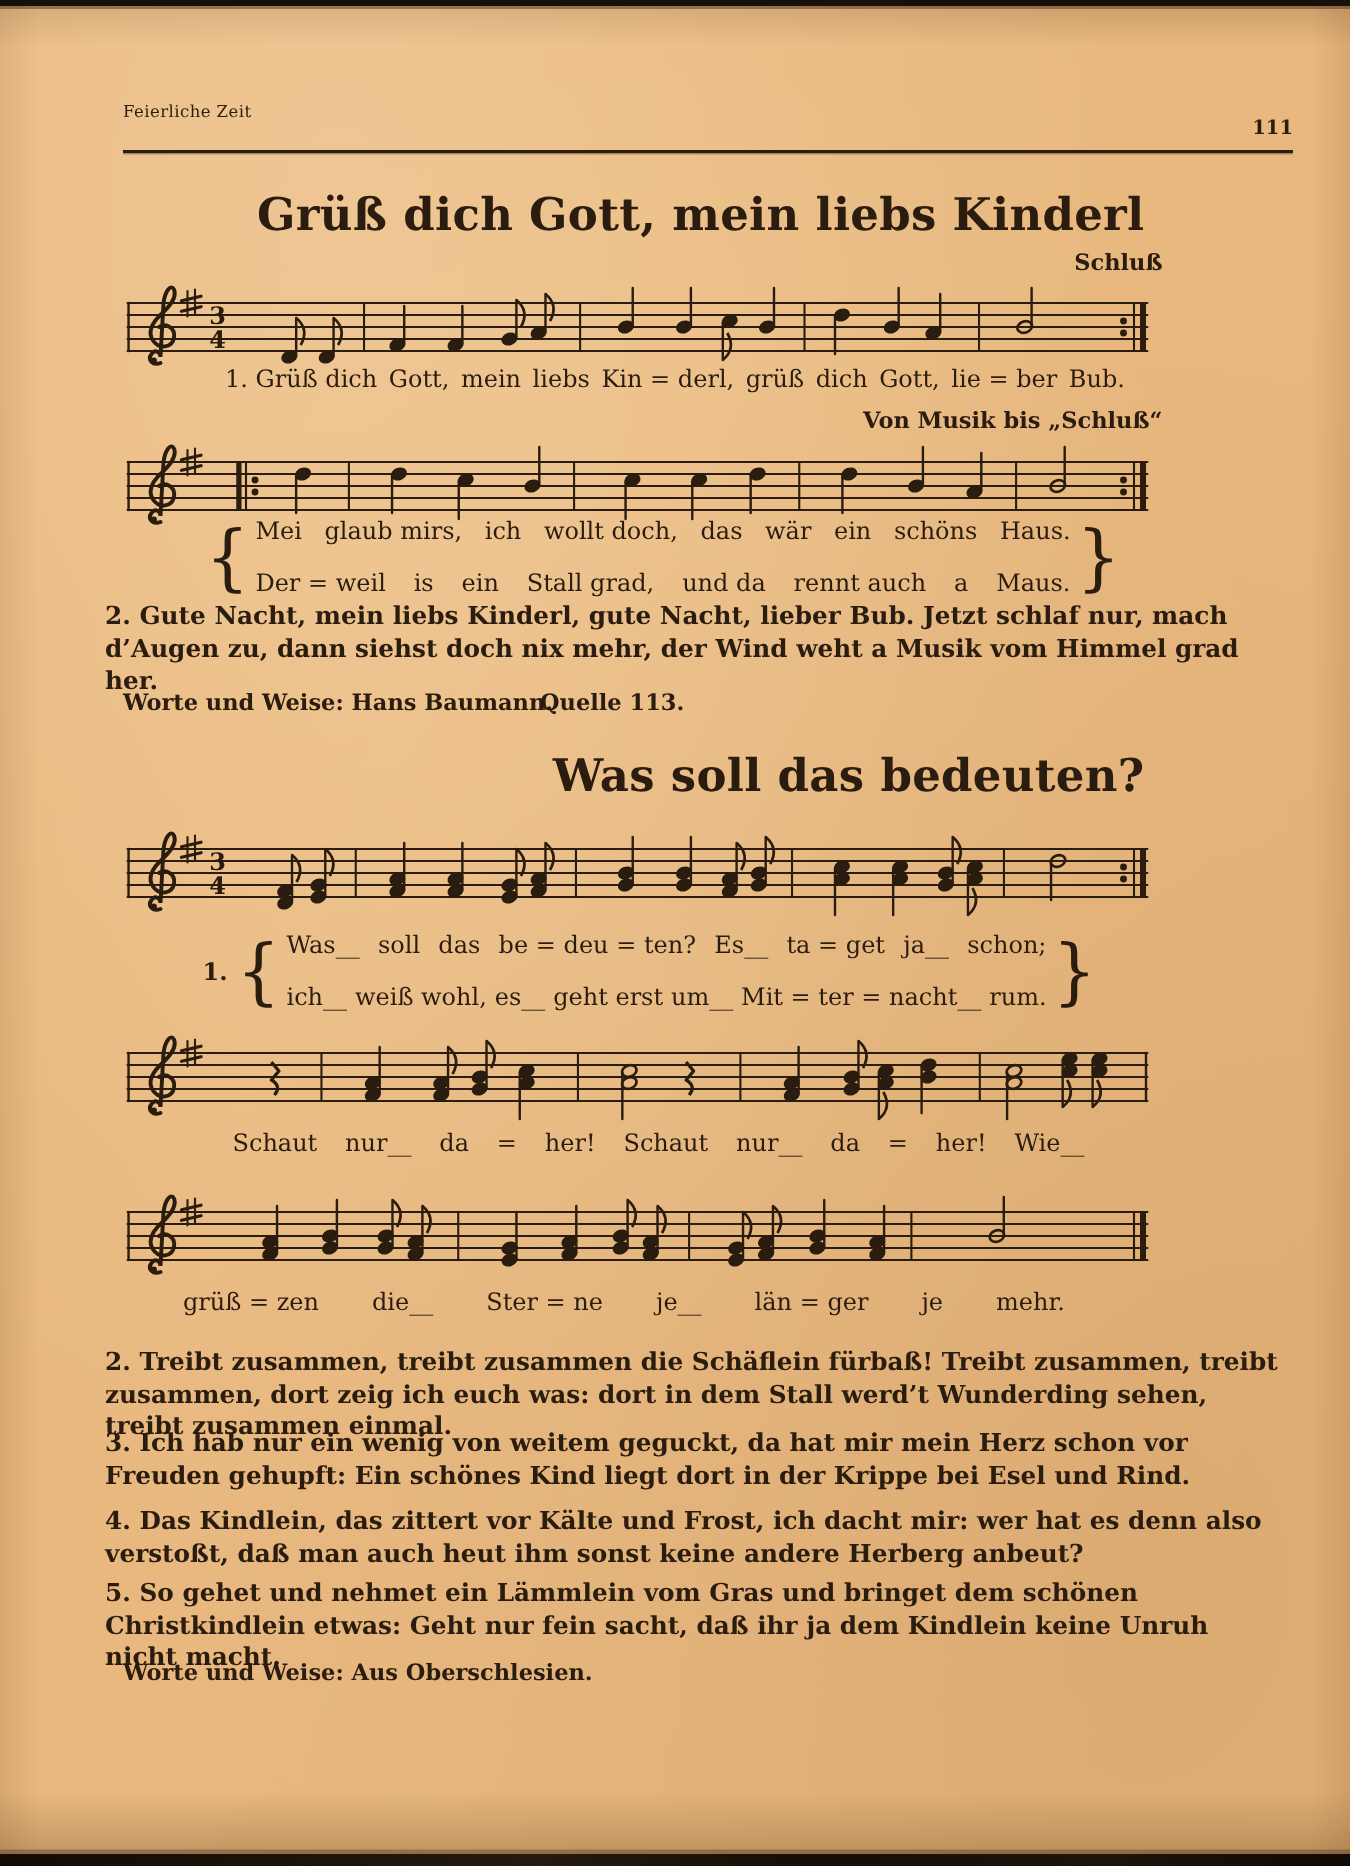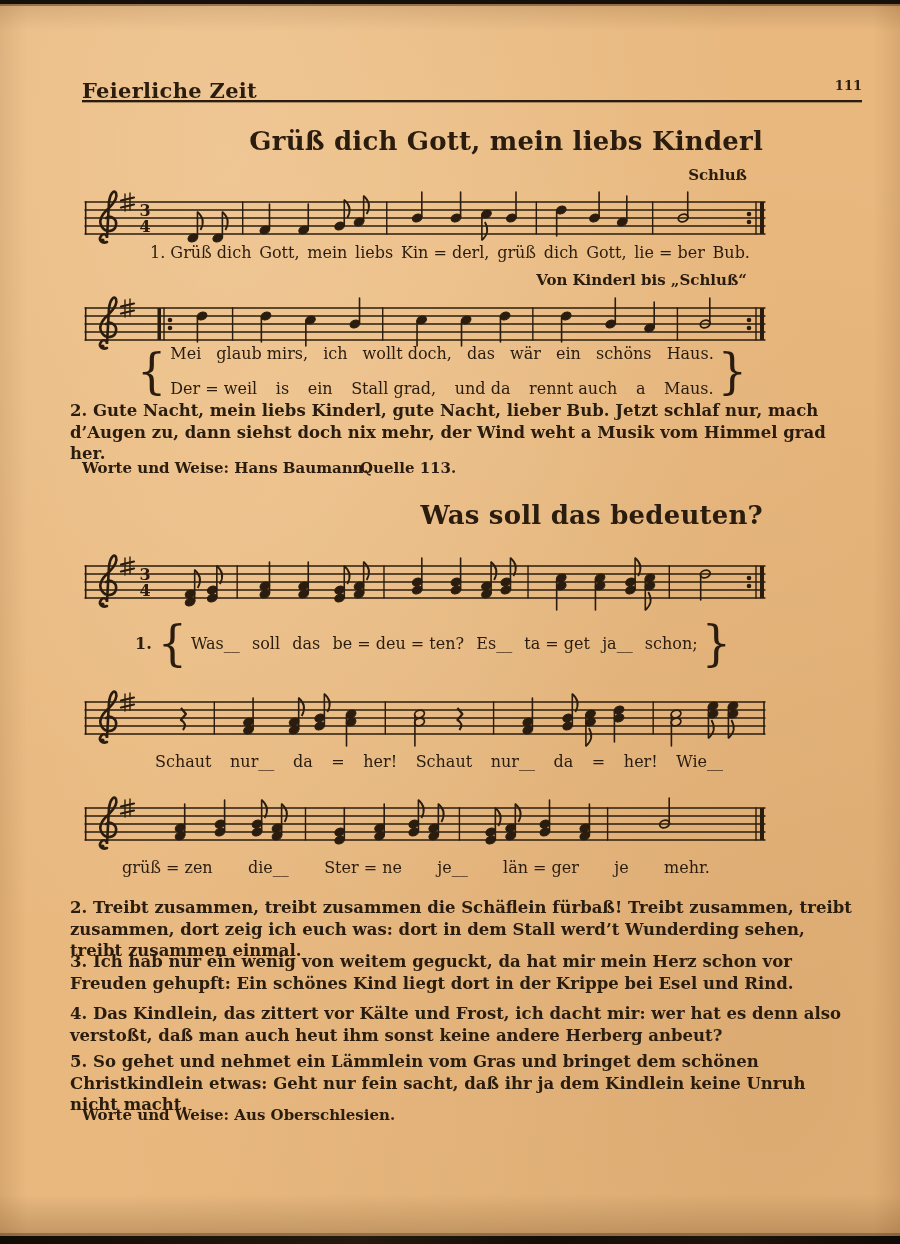--- a/index.html
+++ b/index.html
@@ -14,25 +14,25 @@
       linear-gradient(90deg, rgba(110,65,20,.14) 0%, rgba(0,0,0,0) 3%, rgba(0,0,0,0) 97%, rgba(110,65,20,.14) 100%),
       linear-gradient(180deg, rgba(90,50,15,.22) 0%, rgba(0,0,0,0) 2.5%, rgba(0,0,0,0) 96%, rgba(70,40,10,.28) 100%);
     color:#2a1c0e;
   }
   .abs{position:absolute;}
   .edge-top{left:0;top:0;width:900px;height:4px;background:#17100a;}
   .edge-top2{left:0;top:4px;width:900px;height:2px;background:rgba(70,45,20,.45);}
   .edge-bottom{left:0;bottom:0;width:900px;height:8px;
     background:linear-gradient(90deg,#120c06 0%,#1a1209 18%,#241a0e 40%,#140e07 60%,#1d140b 82%,#0f0a05 100%);}
   .edge-bottom2{left:0;bottom:8px;width:900px;height:3px;background:rgba(60,38,15,.35);}
-  .hdr-left{left:82px;top:78px;font-size:21px;font-weight:bold;letter-spacing:.3px;}
+  .hdr-left{left:82px;top:68px;font-size:11px;font-weight:normal;letter-spacing:.3px;}
   .hdr-num{top:78px;right:38px;font-size:13px;font-weight:bold;}
   .hdr-rule{left:82px;top:100px;width:780px;height:2px;background:#2a1c0e;box-shadow:0 1px 0 rgba(42,28,14,.35);}
-  .song-title{left:85px;width:678px;text-align:right;font-size:26px;font-weight:bold;letter-spacing:.2px;}
-  .anno{left:71px;width:676px;text-align:right;font-size:15px;font-weight:bold;}
+  .song-title{left:85px;width:678px;text-align:right;font-size:30px;font-weight:bold;letter-spacing:.2px;}
+  .anno{left:99px;width:676px;text-align:right;font-size:15px;font-weight:bold;}
   svg.staff{left:85px;width:680px;height:84px;overflow:visible;}
   .lyr{display:flex;justify-content:space-between;align-items:baseline;
        font-size:16px;font-weight:normal;white-space:nowrap;}
   .lyr span{display:inline-block;}
   .braced{display:flex;align-items:center;}
   .brace{font-size:46px;font-weight:normal;line-height:1;transform:scaleY(1.05);padding:0 4px;}
   .br-lines{display:flex;flex-direction:column;gap:16px;flex:1;}
   .stanza-pre{font-size:16px;font-weight:bold;margin-right:2px;align-self:center;}
   .verse{left:70px;width:786px;font-size:16.5px;font-weight:bold;line-height:21.5px;text-align:left;}
   .credit{font-size:15px;font-weight:bold;}
@@ -115,21 +115,21 @@
     <span>mein</span>
     <span>liebs</span>
     <span>Kin = derl,</span>
     <span>grüß</span>
     <span>dich</span>
     <span>Gott,</span>
     <span>lie = ber</span>
     <span>Bub.</span>
   </div>
 
-<div class="abs anno" style="top:271px">Von Kinderl bis „Schluß“</div>
+<div class="abs anno" style="top:271px">Von Musik bis „Schluß“</div>
 <svg class="abs staff" style="top:290px" viewBox="0 0 680 84">
     <line x1="0" y1="18" x2="680" y2="18" stroke="#2a1c0e" stroke-width="1.3" stroke-linecap="round"></line>
     <line x1="0" y1="26" x2="680" y2="26" stroke="#2a1c0e" stroke-width="1.3" stroke-linecap="round"></line>
     <line x1="0" y1="34" x2="680" y2="34" stroke="#2a1c0e" stroke-width="1.3" stroke-linecap="round"></line>
     <line x1="0" y1="42" x2="680" y2="42" stroke="#2a1c0e" stroke-width="1.3" stroke-linecap="round"></line>
     <line x1="0" y1="50" x2="680" y2="50" stroke="#2a1c0e" stroke-width="1.3" stroke-linecap="round"></line>
     <line x1="0.7" y1="18" x2="0.7" y2="50" stroke="#2a1c0e" stroke-width="1.6" stroke-linecap="round"></line>
     <path d="M 22 58 C 17 60 13 56 16 52 C 18 49 22 50 22 54 L 24 18 C 25 10 29 5 31 9 C 33 14 29 19 24 24 C 16 31 13 37 17 43 C 21 49 30 48 31 41 C 32 35 26 31 21 34" fill="none" stroke="#2a1c0e" stroke-width="2.6" stroke-linecap="round"></path>
     <circle cx="17.5" cy="56.5" r="2.1" fill="#2a1c0e"></circle>
     <line x1="40" y1="10" x2="40" y2="27" stroke="#2a1c0e" stroke-width="1.4" stroke-linecap="round"></line>
@@ -289,20 +289,29 @@
     <div class="lyr">
         <span>Was__</span>
         <span>soll</span>
         <span>das</span>
         <span>be = deu = ten?</span>
         <span>Es__</span>
         <span>ta = get</span>
         <span>ja__</span>
         <span>schon;</span>
       </div>
+    <div class="lyr">
+        <span>ich__</span>
+        <span>weiß wohl,</span>
+        <span>es__</span>
+        <span>geht erst</span>
+        <span>um__</span>
+        <span>Mit = ter = nacht__</span>
+        <span>rum.</span>
+      </div>
   </div>
   <span class="brace">}</span>
 </div>
 
 <svg class="abs staff" style="top:684px" viewBox="0 0 680 84">
     <line x1="0" y1="18" x2="680" y2="18" stroke="#2a1c0e" stroke-width="1.3" stroke-linecap="round"></line>
     <line x1="0" y1="26" x2="680" y2="26" stroke="#2a1c0e" stroke-width="1.3" stroke-linecap="round"></line>
     <line x1="0" y1="34" x2="680" y2="34" stroke="#2a1c0e" stroke-width="1.3" stroke-linecap="round"></line>
     <line x1="0" y1="42" x2="680" y2="42" stroke="#2a1c0e" stroke-width="1.3" stroke-linecap="round"></line>
     <line x1="0" y1="50" x2="680" y2="50" stroke="#2a1c0e" stroke-width="1.3" stroke-linecap="round"></line>

